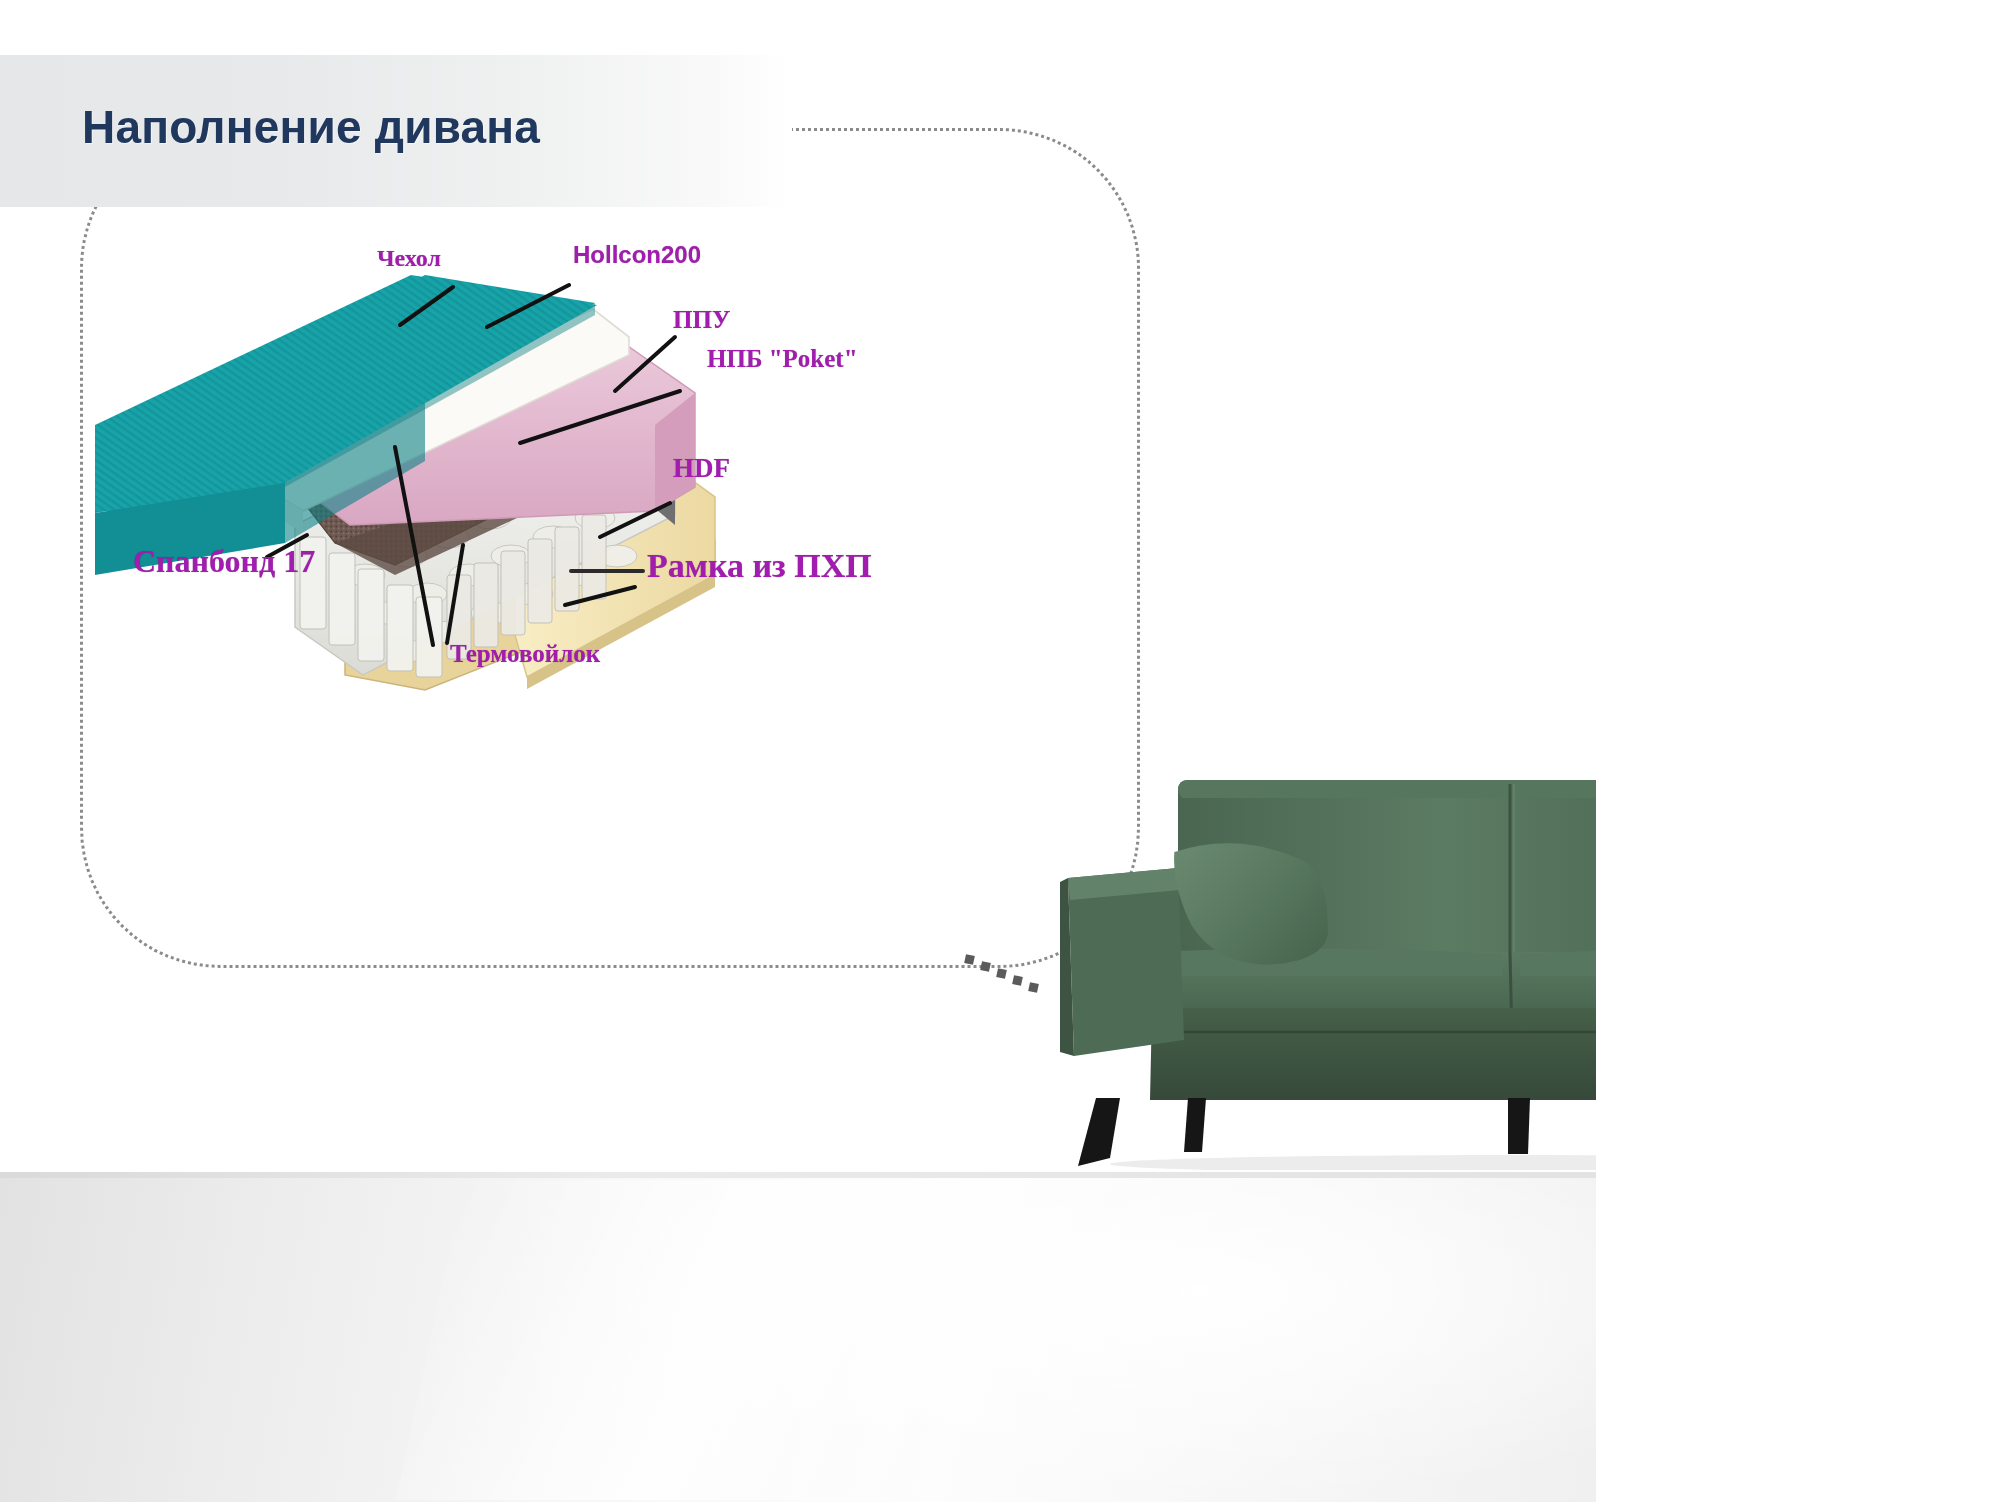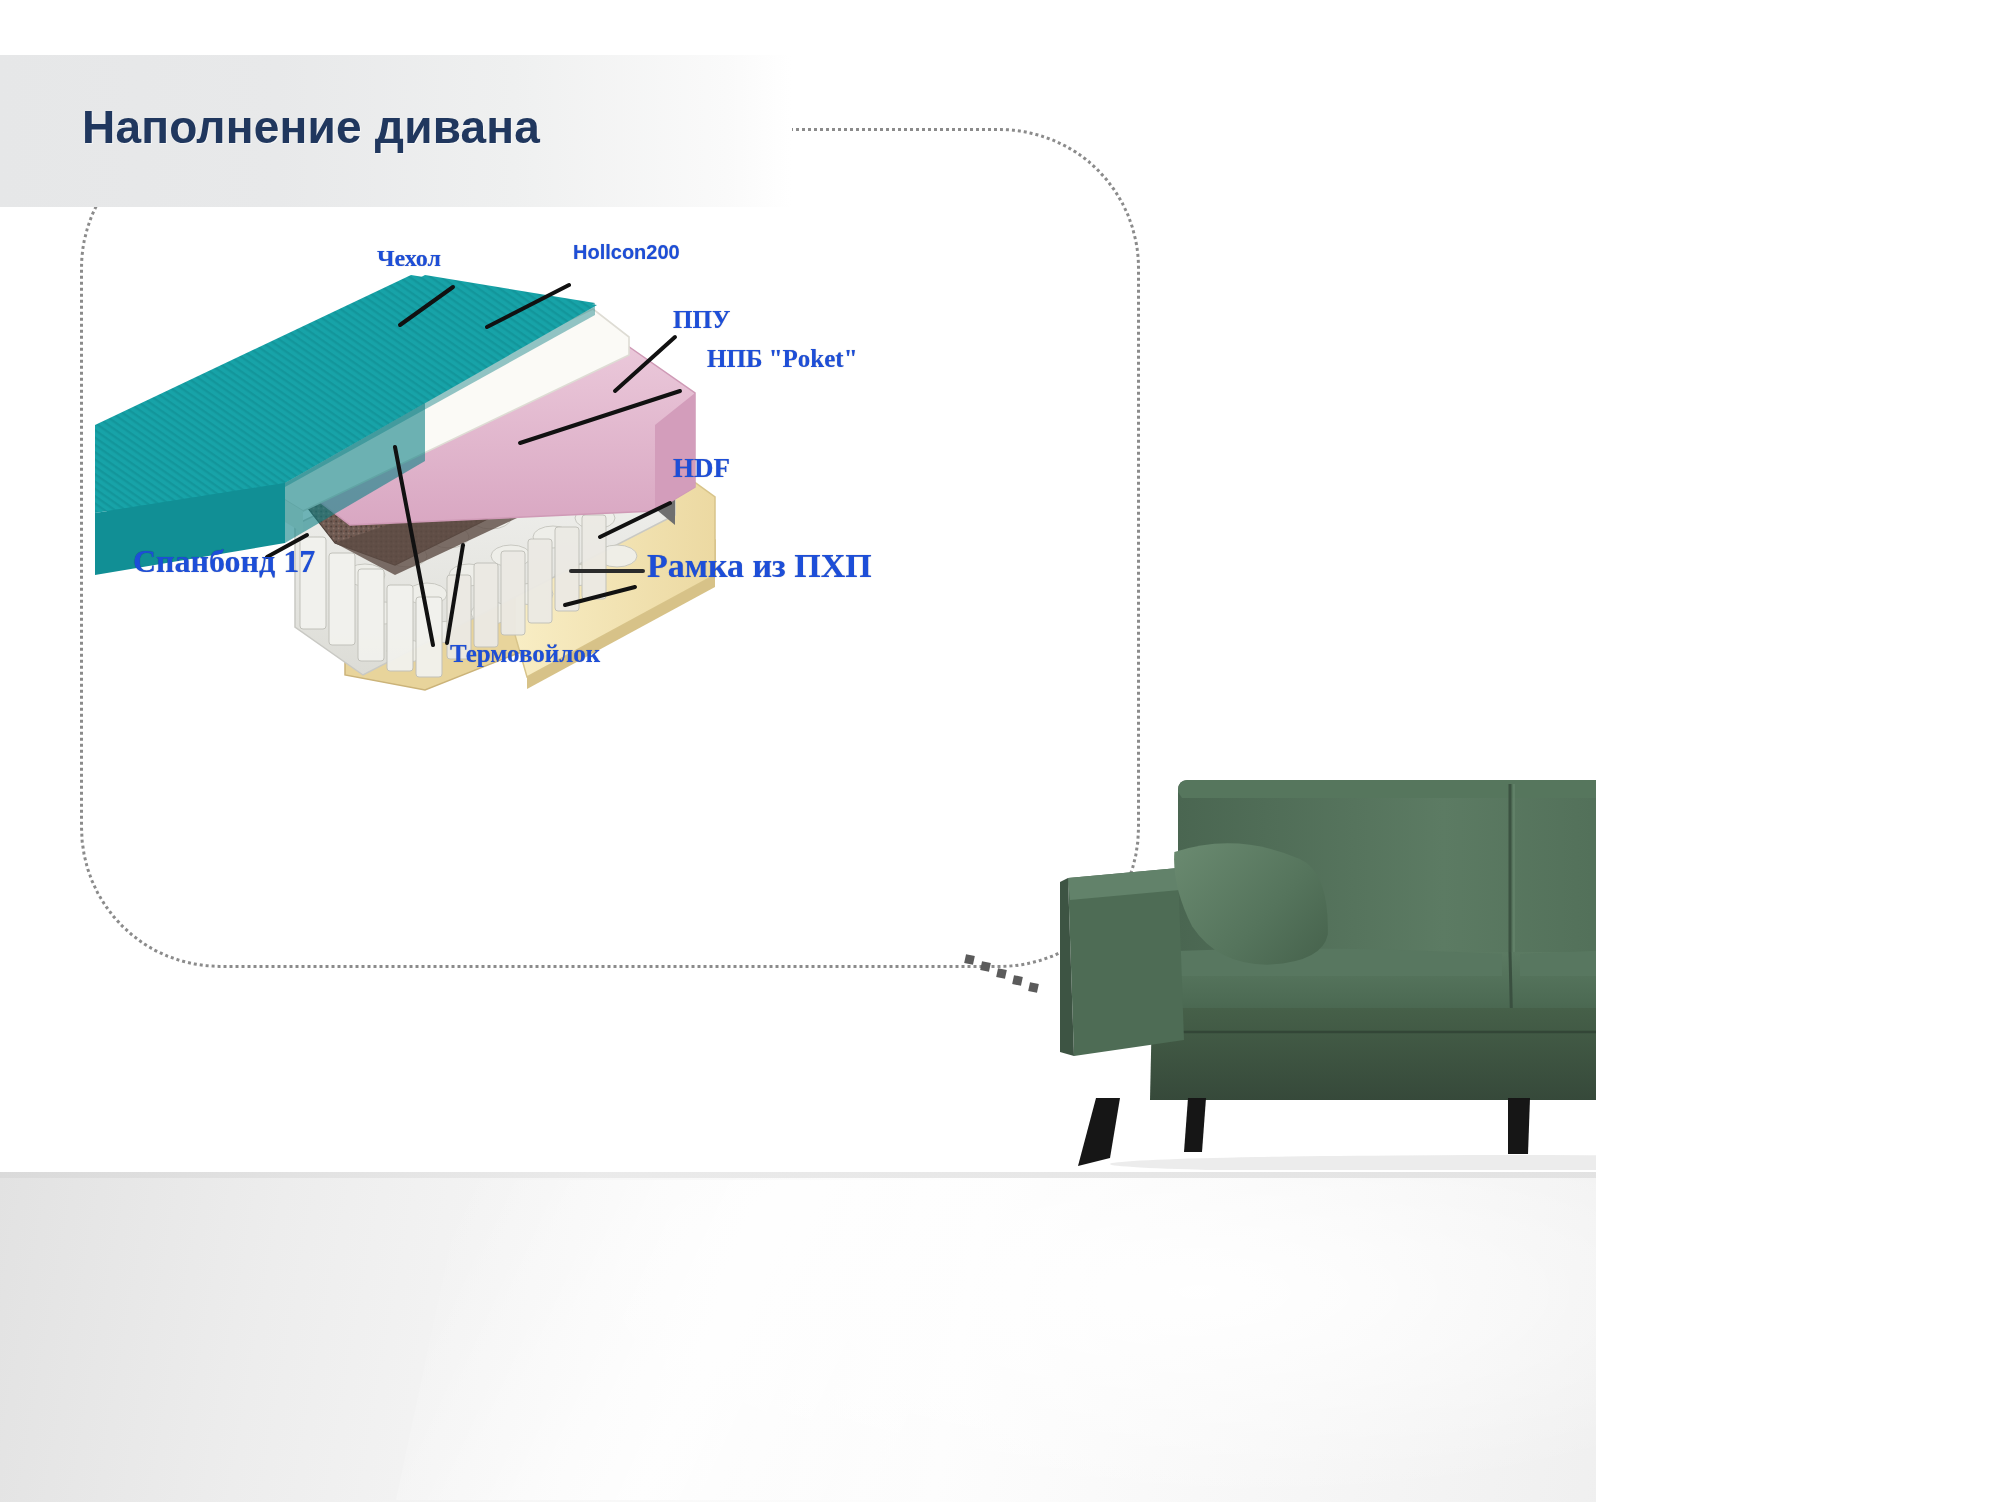--- a/index.html
+++ b/index.html
@@ -63,21 +63,21 @@
   .bubble-tail i{
     position:absolute;width:9px;height:9px;background:#5b5b5b;display:block;
   }
 
   
   .diagram{position:absolute;left:95px;top:275px;width:980px;height:560px;}
   .diagram svg{display:block;}
   .lbl{
     position:absolute;
     font-family:"Liberation Serif", serif;
-    font-weight:bold;color:#1d4ed8;
+    font-weight:bold;color:#a21caf;
     white-space:nowrap;
     text-shadow:0 0 1px rgba(0,0,0,.35);
   }
   .lbl-sans{font-family:"Liberation Sans", sans-serif;}
 
   
   .sofa-wrap{position:absolute;left:1060px;top:740px;width:900px;height:430px;}
 
   
   .features{position:absolute;left:0;top:1290px;width:2004px;height:190px;}
@@ -209,21 +209,21 @@
         <line x1="212" y1="260" x2="172" y2="282"></line>
         <line x1="300" y1="172" x2="338" y2="370"></line>
         <line x1="368" y1="270" x2="352" y2="368"></line>
       </g>
       <g stroke="#2b2b2b" stroke-width="4" fill="none" stroke-linecap="round">
         <line x1="476" y1="296" x2="548" y2="296"></line>
       </g>
     </svg>
 
     <span class="lbl" style="left:282px;top:-30px;font-size:24px;">Чехол</span>
-    <span class="lbl lbl-sans" style="left:478px;top:-34px;font-size:20px;">Hollcon200</span>
+    <span class="lbl lbl-sans" style="left:478px;top:-34px;font-size:24px;">Hollcon200</span>
     <span class="lbl" style="left:578px;top:15px;font-size:25px;margin-top:16px;">ППУ</span>
     <span class="lbl" style="left:612px;top:70px;font-size:25px;">НПБ "Poket"</span>
     <span class="lbl" style="left:578px;top:178px;font-size:27px;">HDF</span>
     <span class="lbl" style="left:552px;top:272px;font-size:34px;">Рамка из ПХП</span>
     <span class="lbl" style="left:38px;top:268px;font-size:32px;">Спанбонд 17</span>
     <span class="lbl" style="left:355px;top:365px;font-size:25px;">Термовойлок</span>
   </div>
 
   <div class="sofa-wrap">
     <svg width="900" height="430" viewBox="0 0 900 430">

